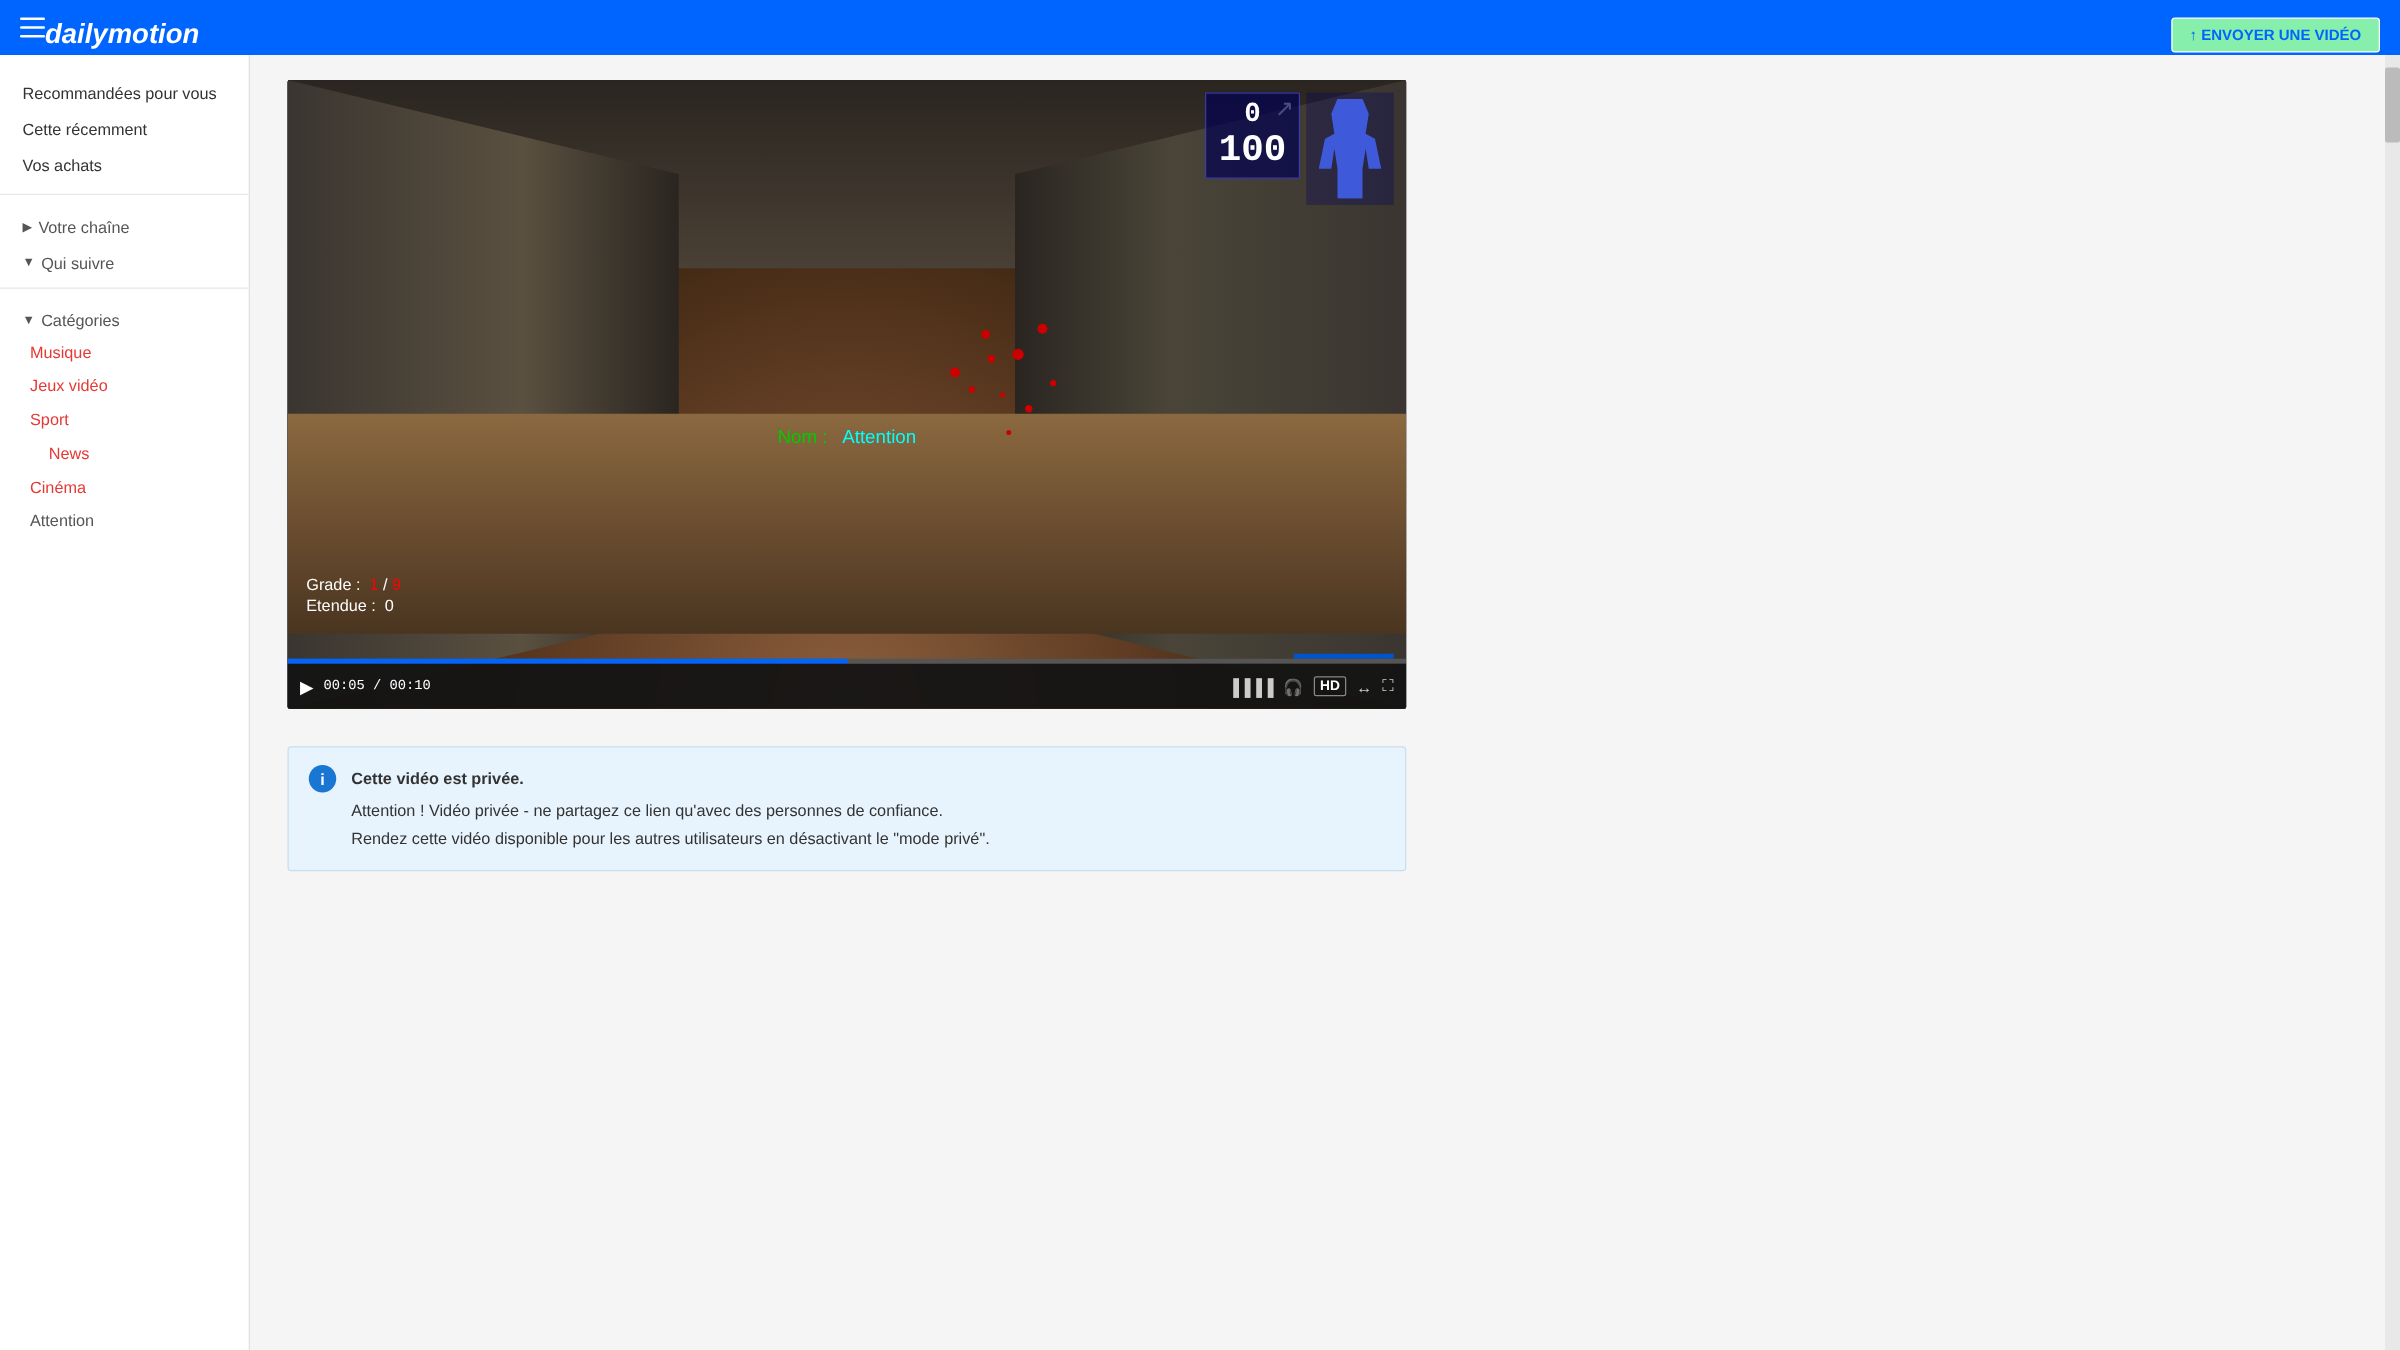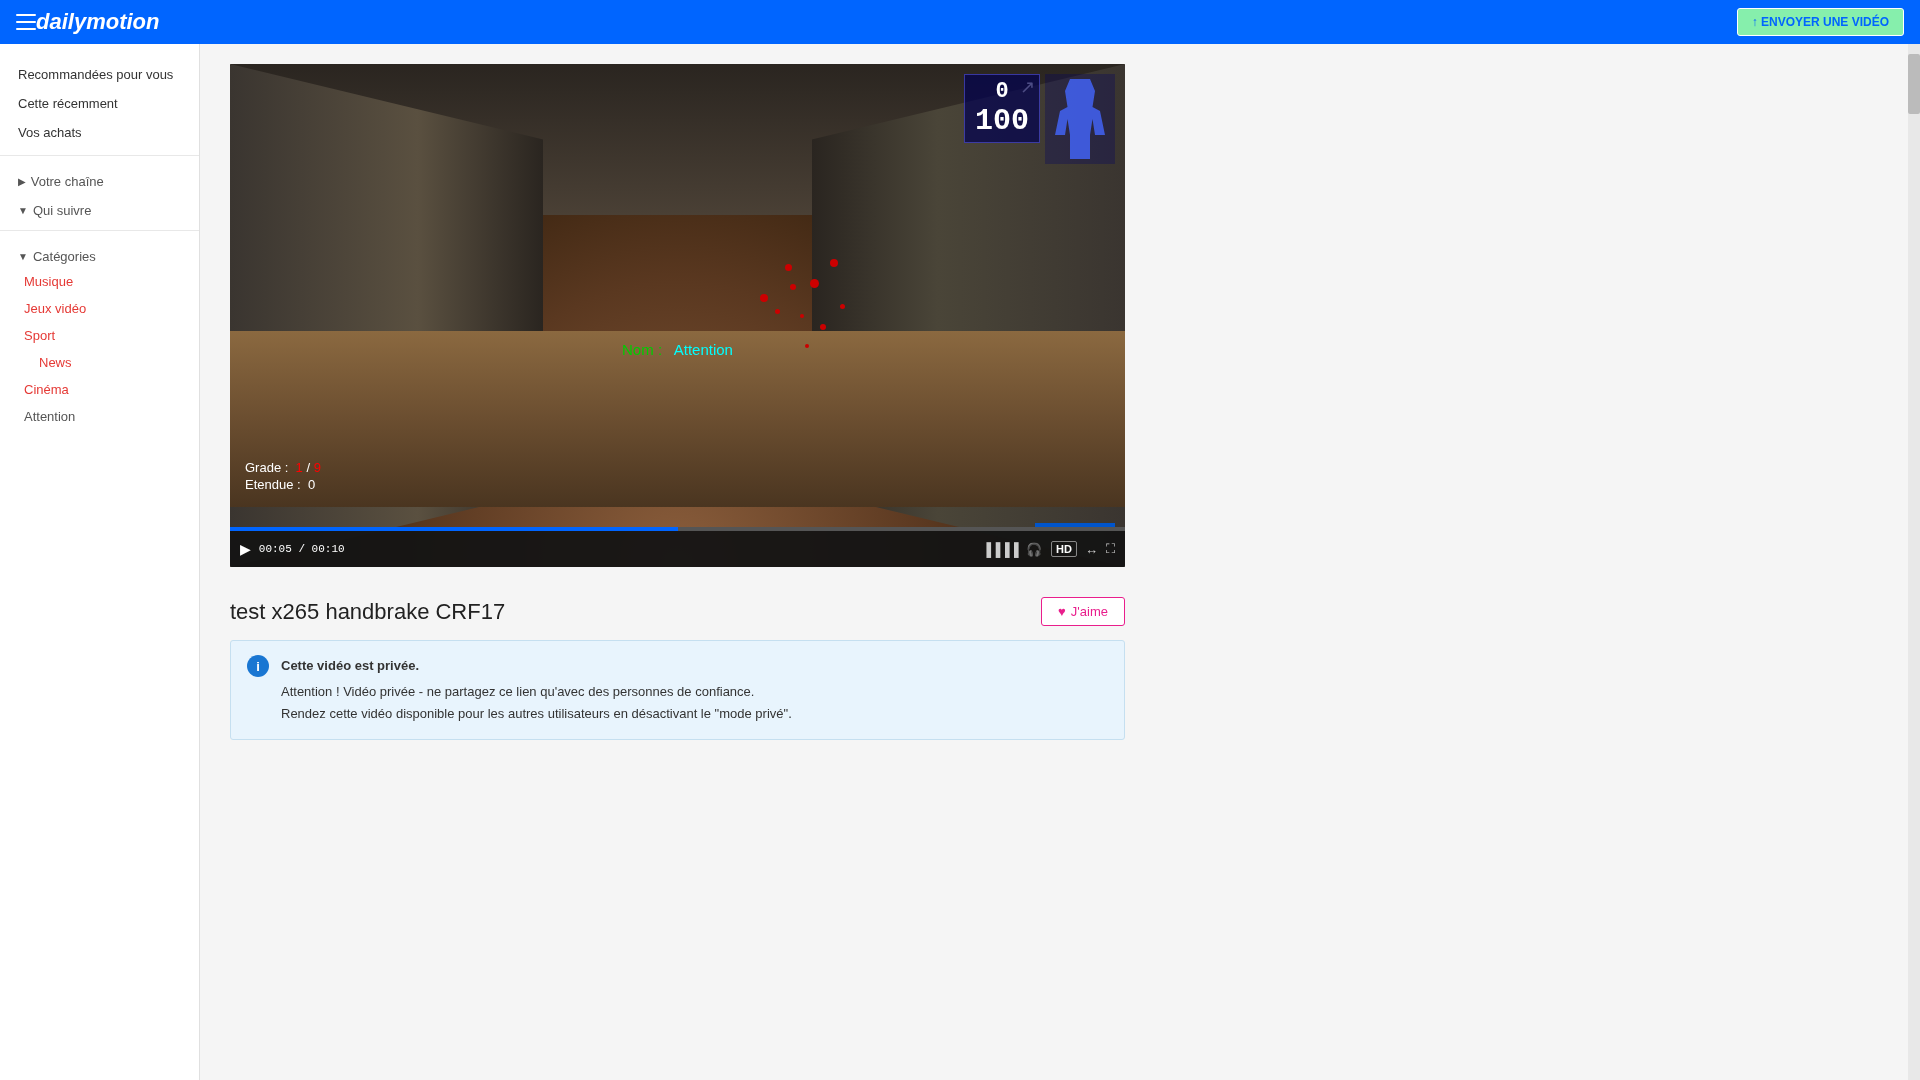--- a/index.html
+++ b/index.html
@@ -3,22 +3,22 @@
   <meta charset="utf-8">
   <style>
     * { margin: 0; padding: 0; box-sizing: border-box; }
     body { font-family: Arial, sans-serif; background: #f5f5f5; color: #333; font-size: 14px; }
 
     
     .header {
       background: #0065ff;
       height: 44px;
       display: flex;
-      align-items: center;
-      padding: 0 16px;
+      align-items: flex-start;
+      padding: 14px 16px;
       position: fixed;
       top: 0; left: 0; right: 0;
       z-index: 100;
     }
     .header-logo {
       display: flex;
       align-items: center;
       gap: 10px;
       color: white;
       font-size: 22px;
@@ -531,27 +531,20 @@
         <div class="ctrl-spacer"></div>
         <span class="ctrl-icon">▐▐▐▐</span>
         <span class="ctrl-icon">🎧</span>
         <span class="ctrl-hd">HD</span>
         <span class="ctrl-icon">↔</span>
         <span class="ctrl-icon">⛶</span>
       </div>
     </div>
 
     <div class="video-info">
-      <div class="video-title-row">
-        <h1 class="video-title">test x265 handbrake CRF17</h1>
-        <button class="like-btn">
-          <span>♥</span>
-          <span>J'aime</span>
-        </button>
-      </div>
 
       <div class="info-box">
         <div class="info-icon">i</div>
         <div class="info-text">
           <span class="info-title">Cette vidéo est privée.</span>
           <span>Attention ! Vidéo privée - ne partagez ce lien qu'avec des personnes de confiance.</span><br>
           <span>Rendez cette vidéo disponible pour les autres utilisateurs en désactivant le "mode privé".</span>
         </div>
       </div>
     </div>

